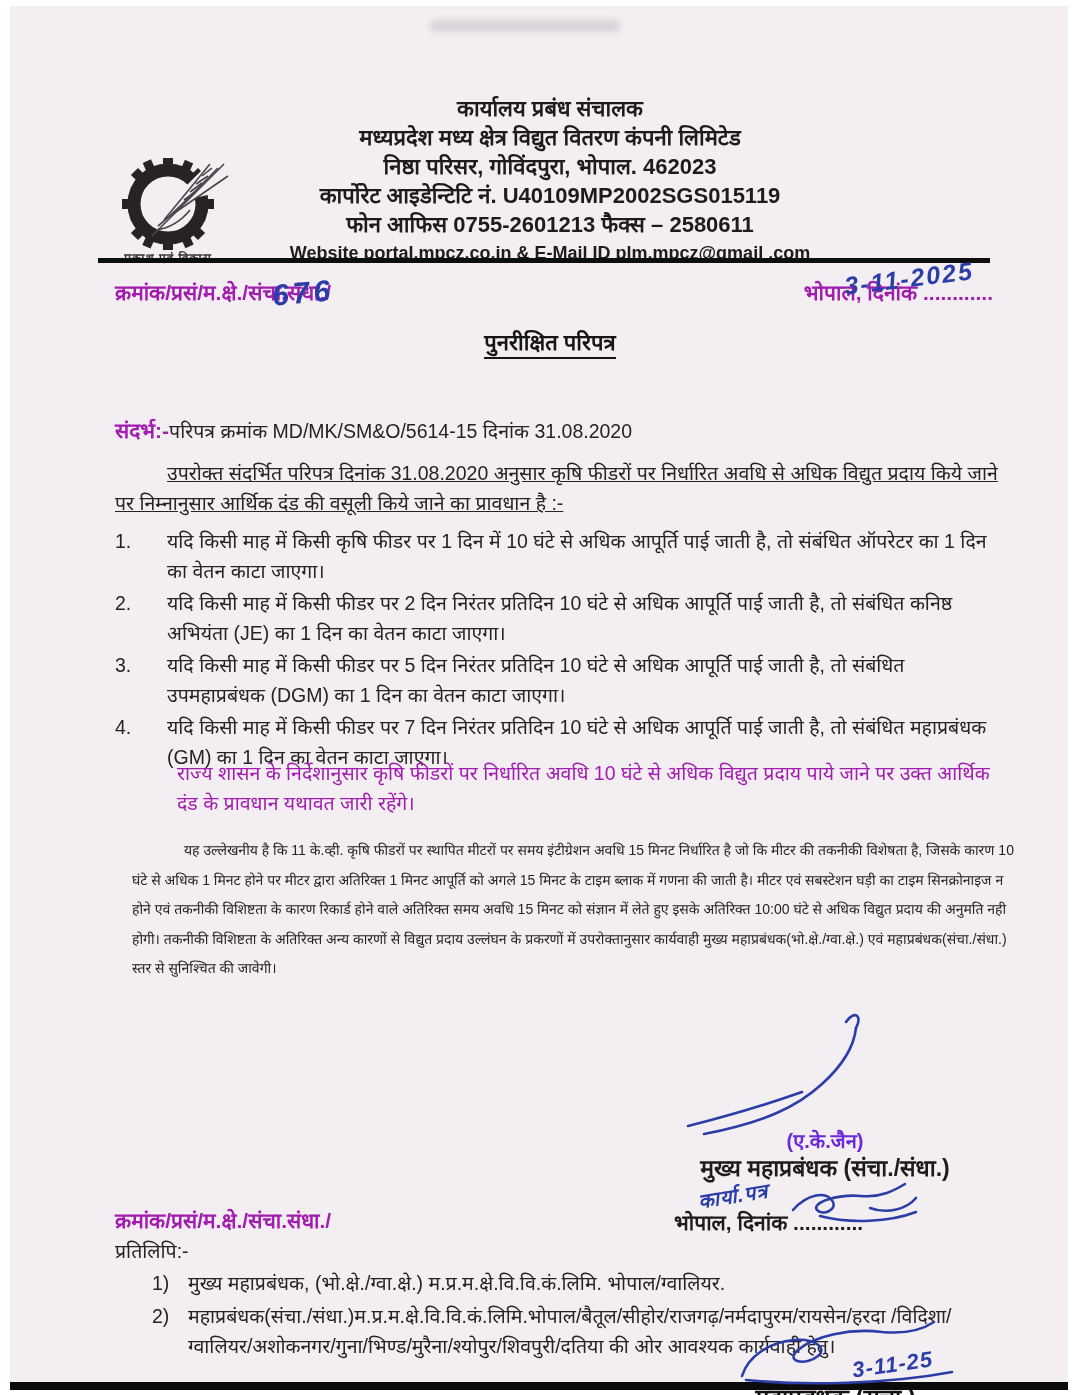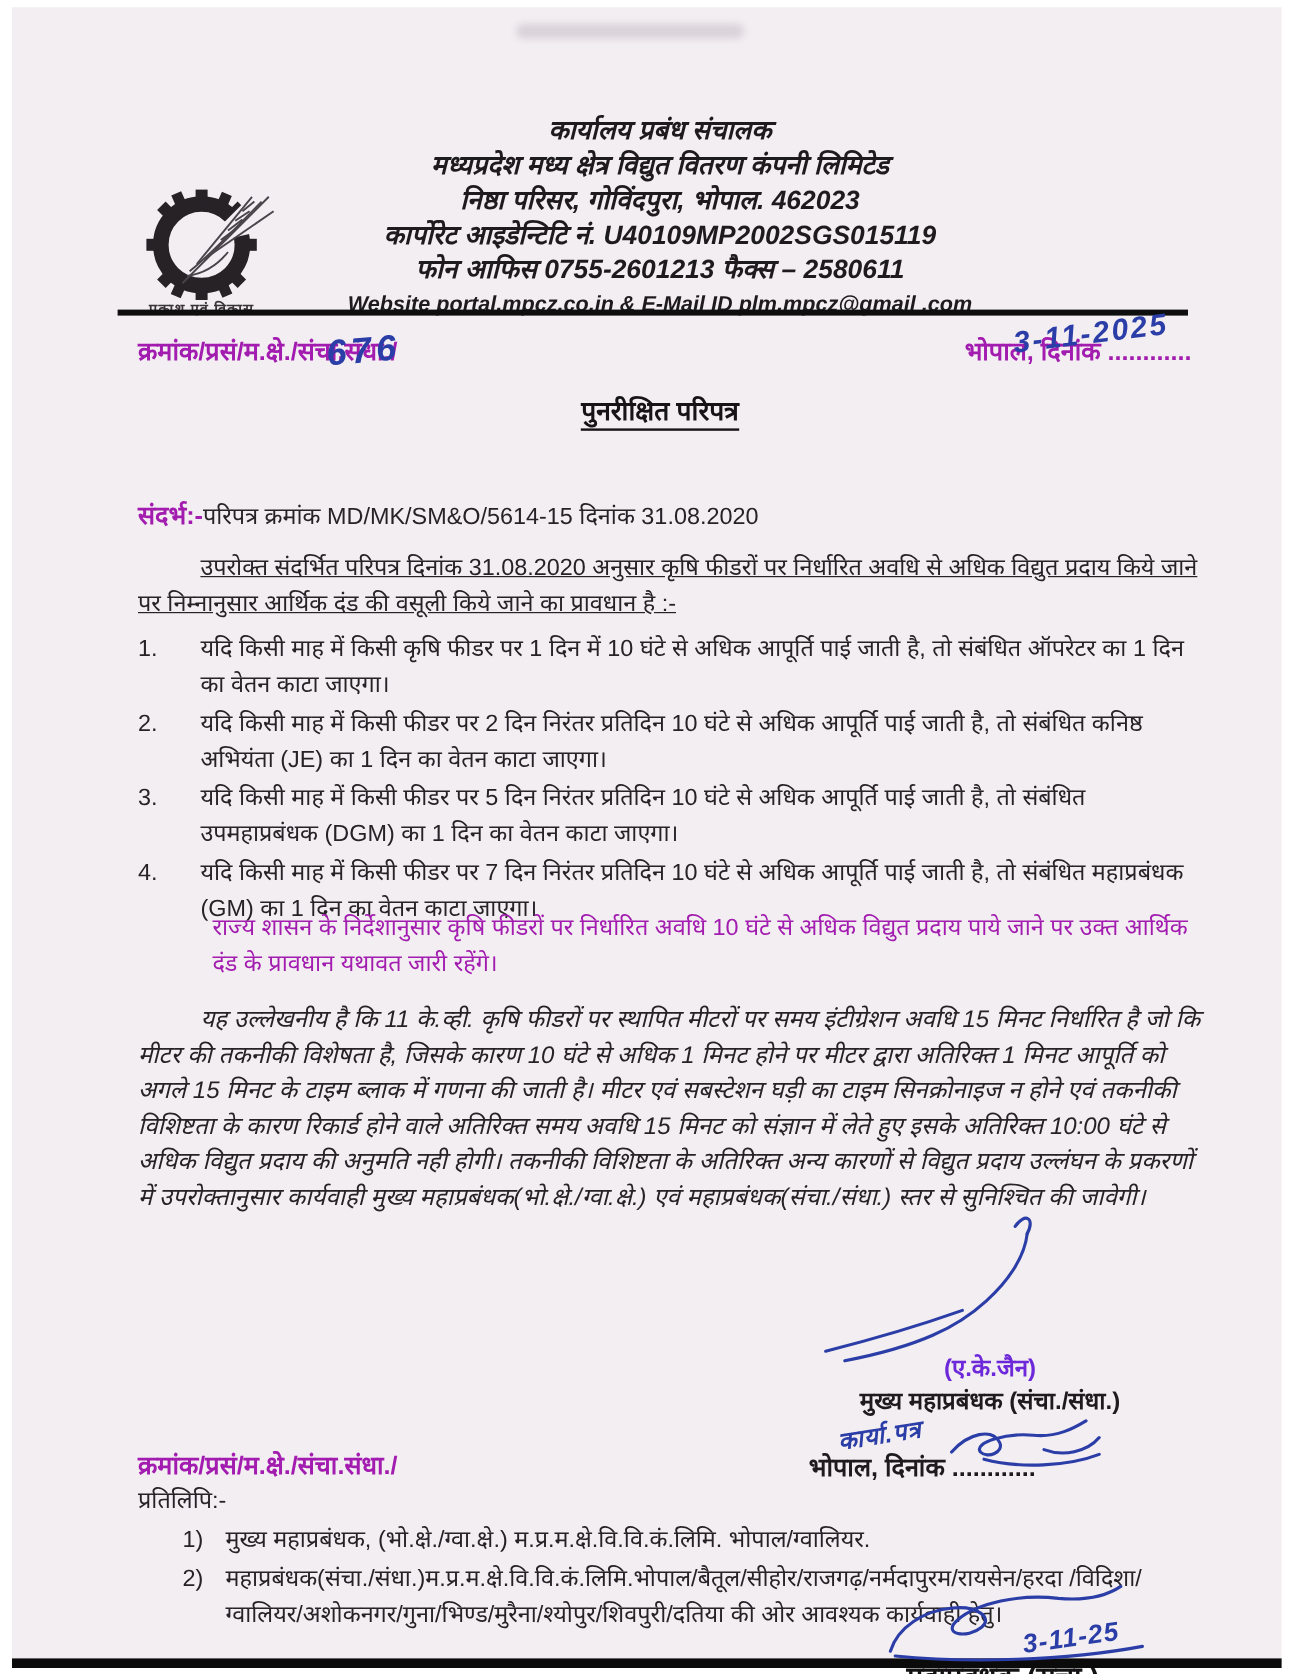--- a/index.html
+++ b/index.html
@@ -5,21 +5,21 @@
   * { margin:0; padding:0; box-sizing:border-box; }
   html,body { width:1080px; height:1395px; background:#ffffff; overflow:hidden;
     font-family:"Liberation Sans","DejaVu Sans",sans-serif; }
   .scan { position:absolute; left:10px; top:6px; width:1058px; height:1384px;
     background:#f3eef2; color:#2a2629; }
   .abs { position:absolute; }
   .smudge { left:420px; top:14px; width:190px; height:12px;
     background:rgba(150,140,152,.28); filter:blur(3px); border-radius:6px; }
 
   
-  .head { left:100px; top:88px; width:880px; text-align:center;font-style:italic; }
+  .head { left:100px; top:88px; width:880px; text-align:center; }
   .head div { font-weight:bold; font-size:22px; line-height:29px; color:#1d1b1d; }
   .head .en { font-size:18px; }
   .logo { left:96px; top:148px; width:160px; height:112px; }
   .motto { font-size:12px; font-weight:bold; letter-spacing:1px; color:#3a3438; }
   .rule { left:88px; top:252px; width:892px; height:5px; background:#0f0e0f; }
 
   
   .refrow { left:105px; top:272px; width:878px; display:flex; justify-content:space-between; }
   .lbl { font-weight:bold; font-size:21px; color:#a21caf; }
   .title { left:100px; top:320px; width:880px; text-align:center; }
@@ -27,27 +27,27 @@
     border-bottom:2px solid #161416; padding-bottom:2px;text-align:center; }
 
   
   .bodytxt { font-size:19.5px; line-height:30px; color:#262327; }
   .subject { left:105px; top:378px; width:882px; }
   .refline { left:105px; top:410px; width:882px; }
   .para1 { left:105px; top:452px; width:884px; text-indent:52px;text-decoration:underline; }
   .list { left:105px; top:520px; width:884px; }
   .list .row { display:grid; grid-template-columns:52px 1fr; margin-bottom:2px; }
   .boldp { left:167px; top:752px; width:822px; font-weight:normal; color:#a21caf; }
-  .para2 { left:105px; top:830px; width:886px; text-indent:52px; font-size:20px; line-height:29.5px;font-style:italic; }
+  .para2 { left:122px; top:830px; width:886px; text-indent:52px; font-size:14px; line-height:29.5px; }
   .para3 { left:105px; top:1038px; width:886px; text-indent:52px; }
 
   
   .sig { left:642px; top:1122px; width:346px; text-align:center; }
   .sig .nm { font-weight:bold; font-size:20px; line-height:27px; color:#6d28d9; }
-  .sig .dg { font-weight:bold; font-size:20px; line-height:27px; color:#1d1b1d; }
+  .sig .dg { font-weight:bold; font-size:23px; line-height:27px; color:#1d1b1d; }
   .sig .pd { font-weight:bold; font-size:21px; text-align:left; padding-left:22px; margin-top:26px; color:#1d1b1d; }
 
   
   .fserial { left:105px; top:1200px; }
   .pratilipi { left:105px; top:1230px; }
   .copies { left:142px; top:1262px; width:846px; }
   .copies .row { display:grid; grid-template-columns:36px 1fr; margin-bottom:3px; }
 
   
   .hw { color:#2b3da6; font-style:italic; font-weight:bold; }

